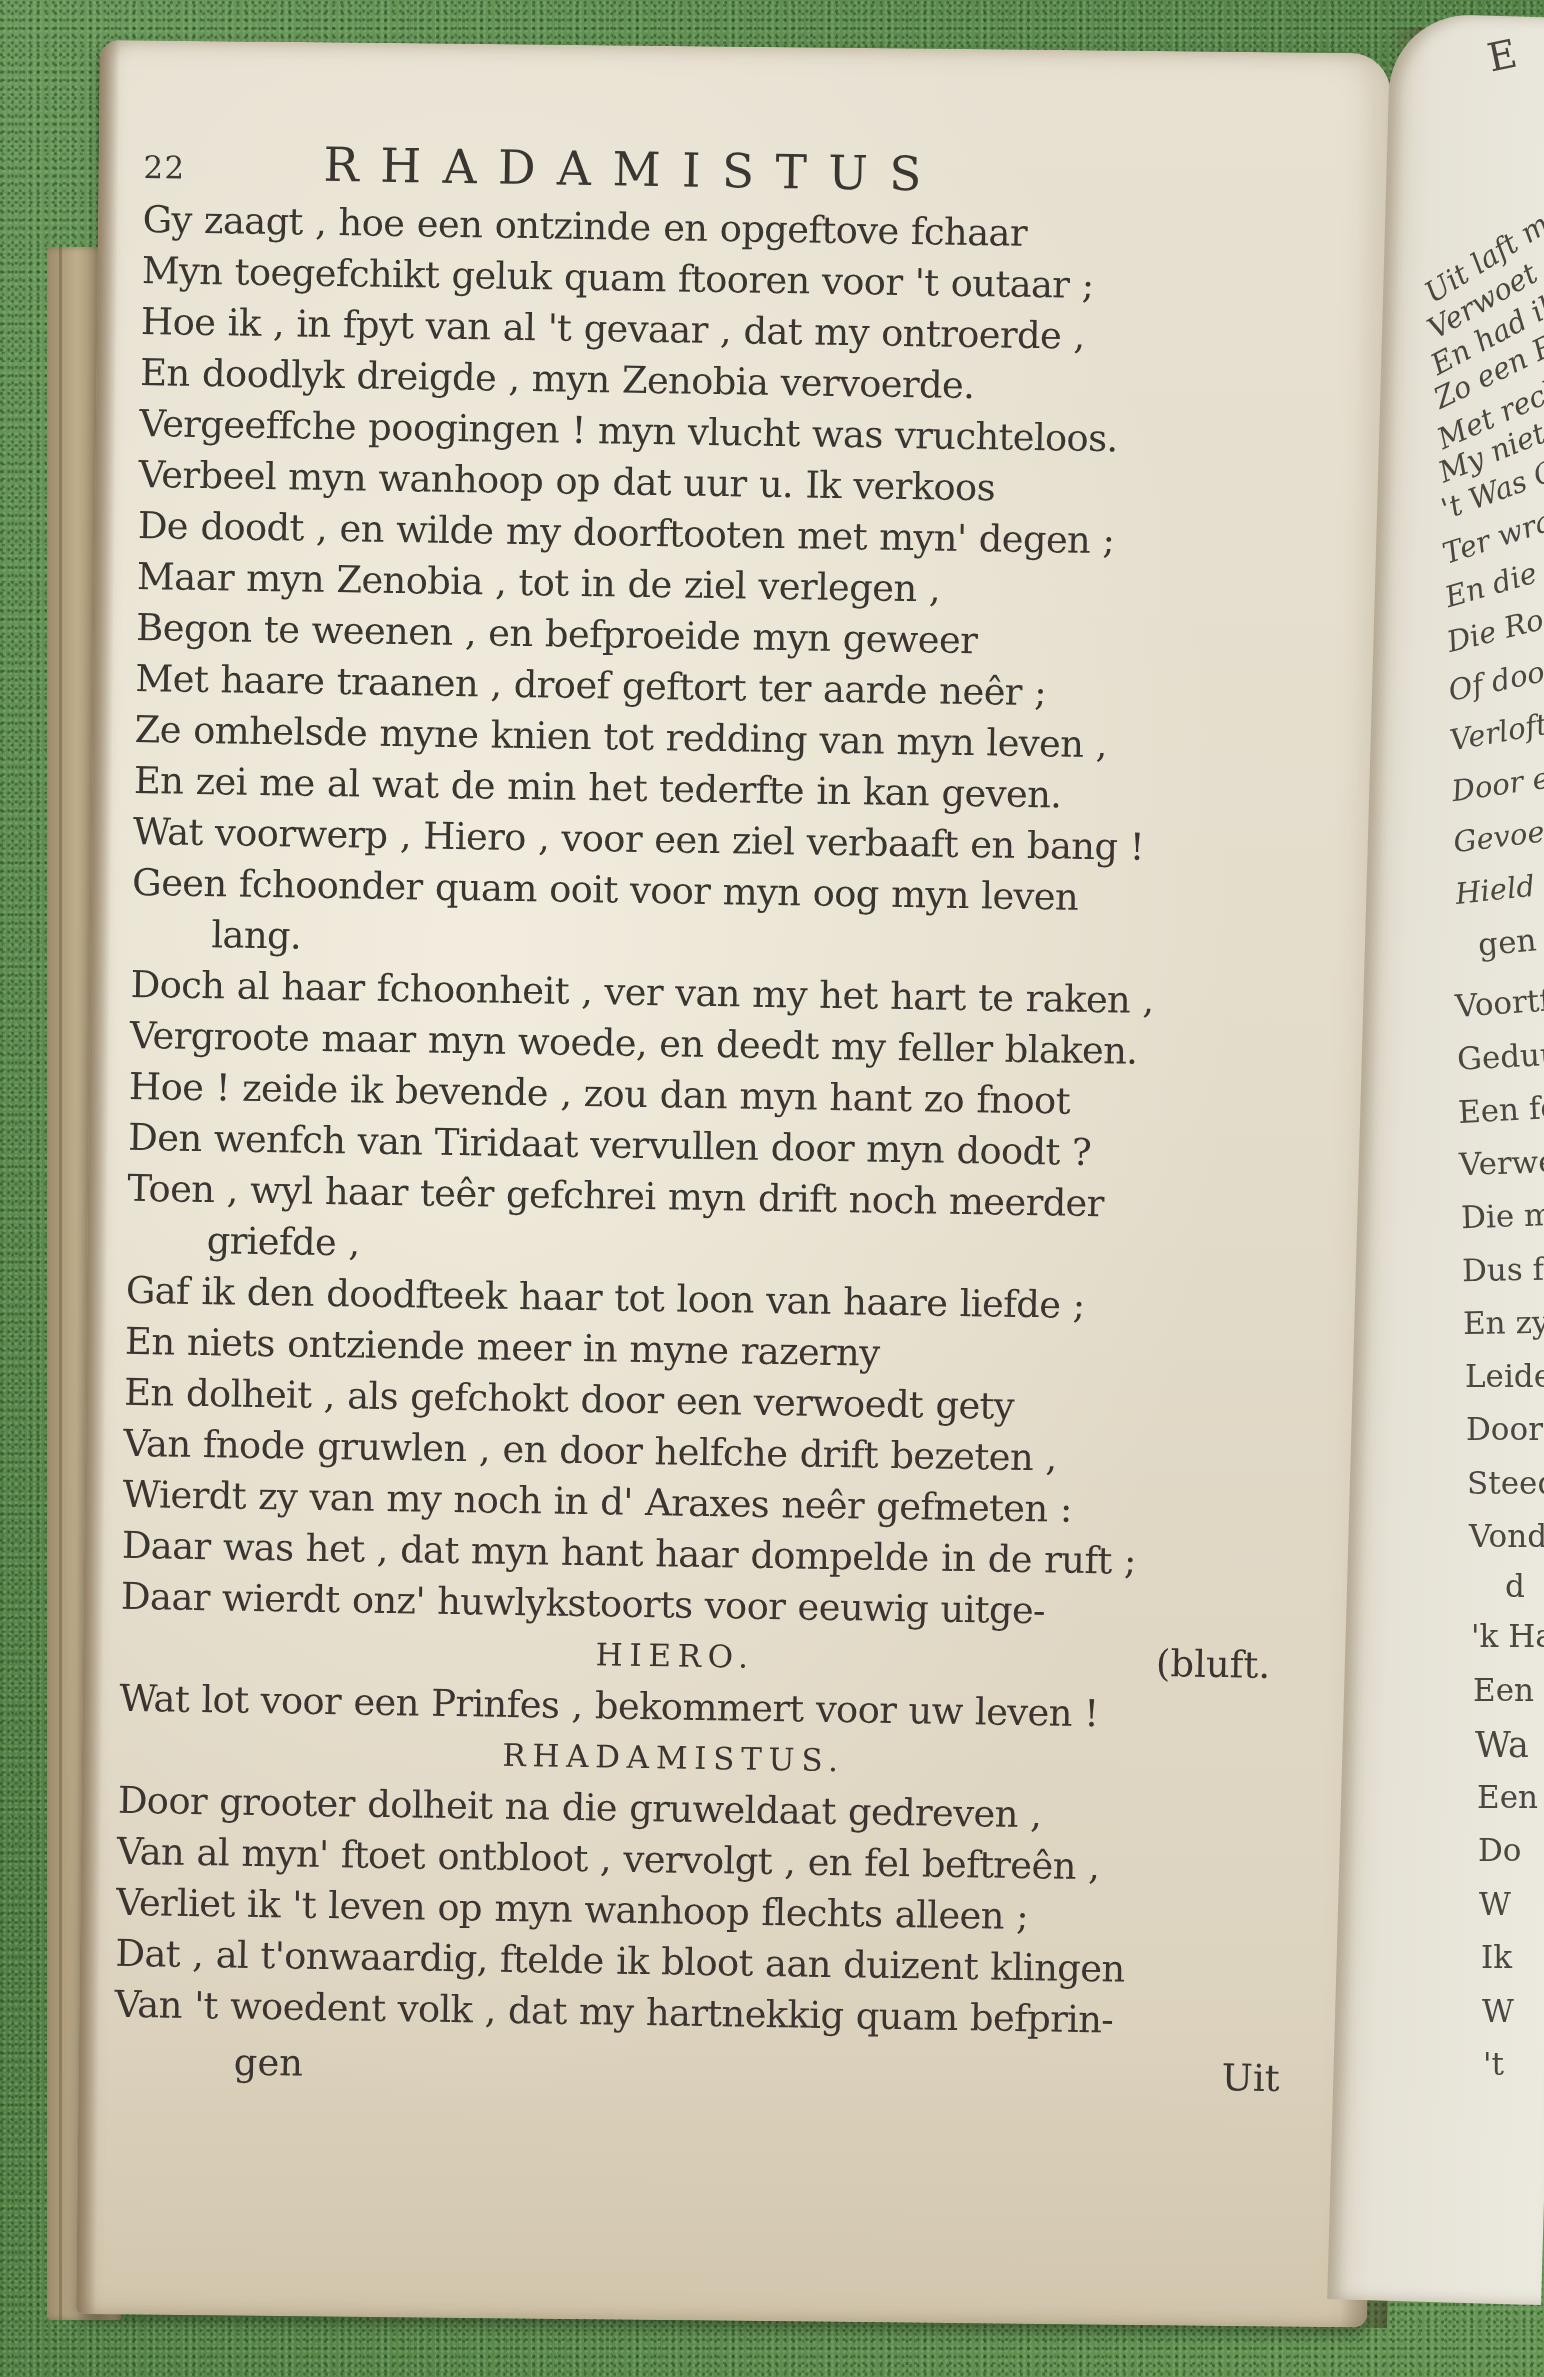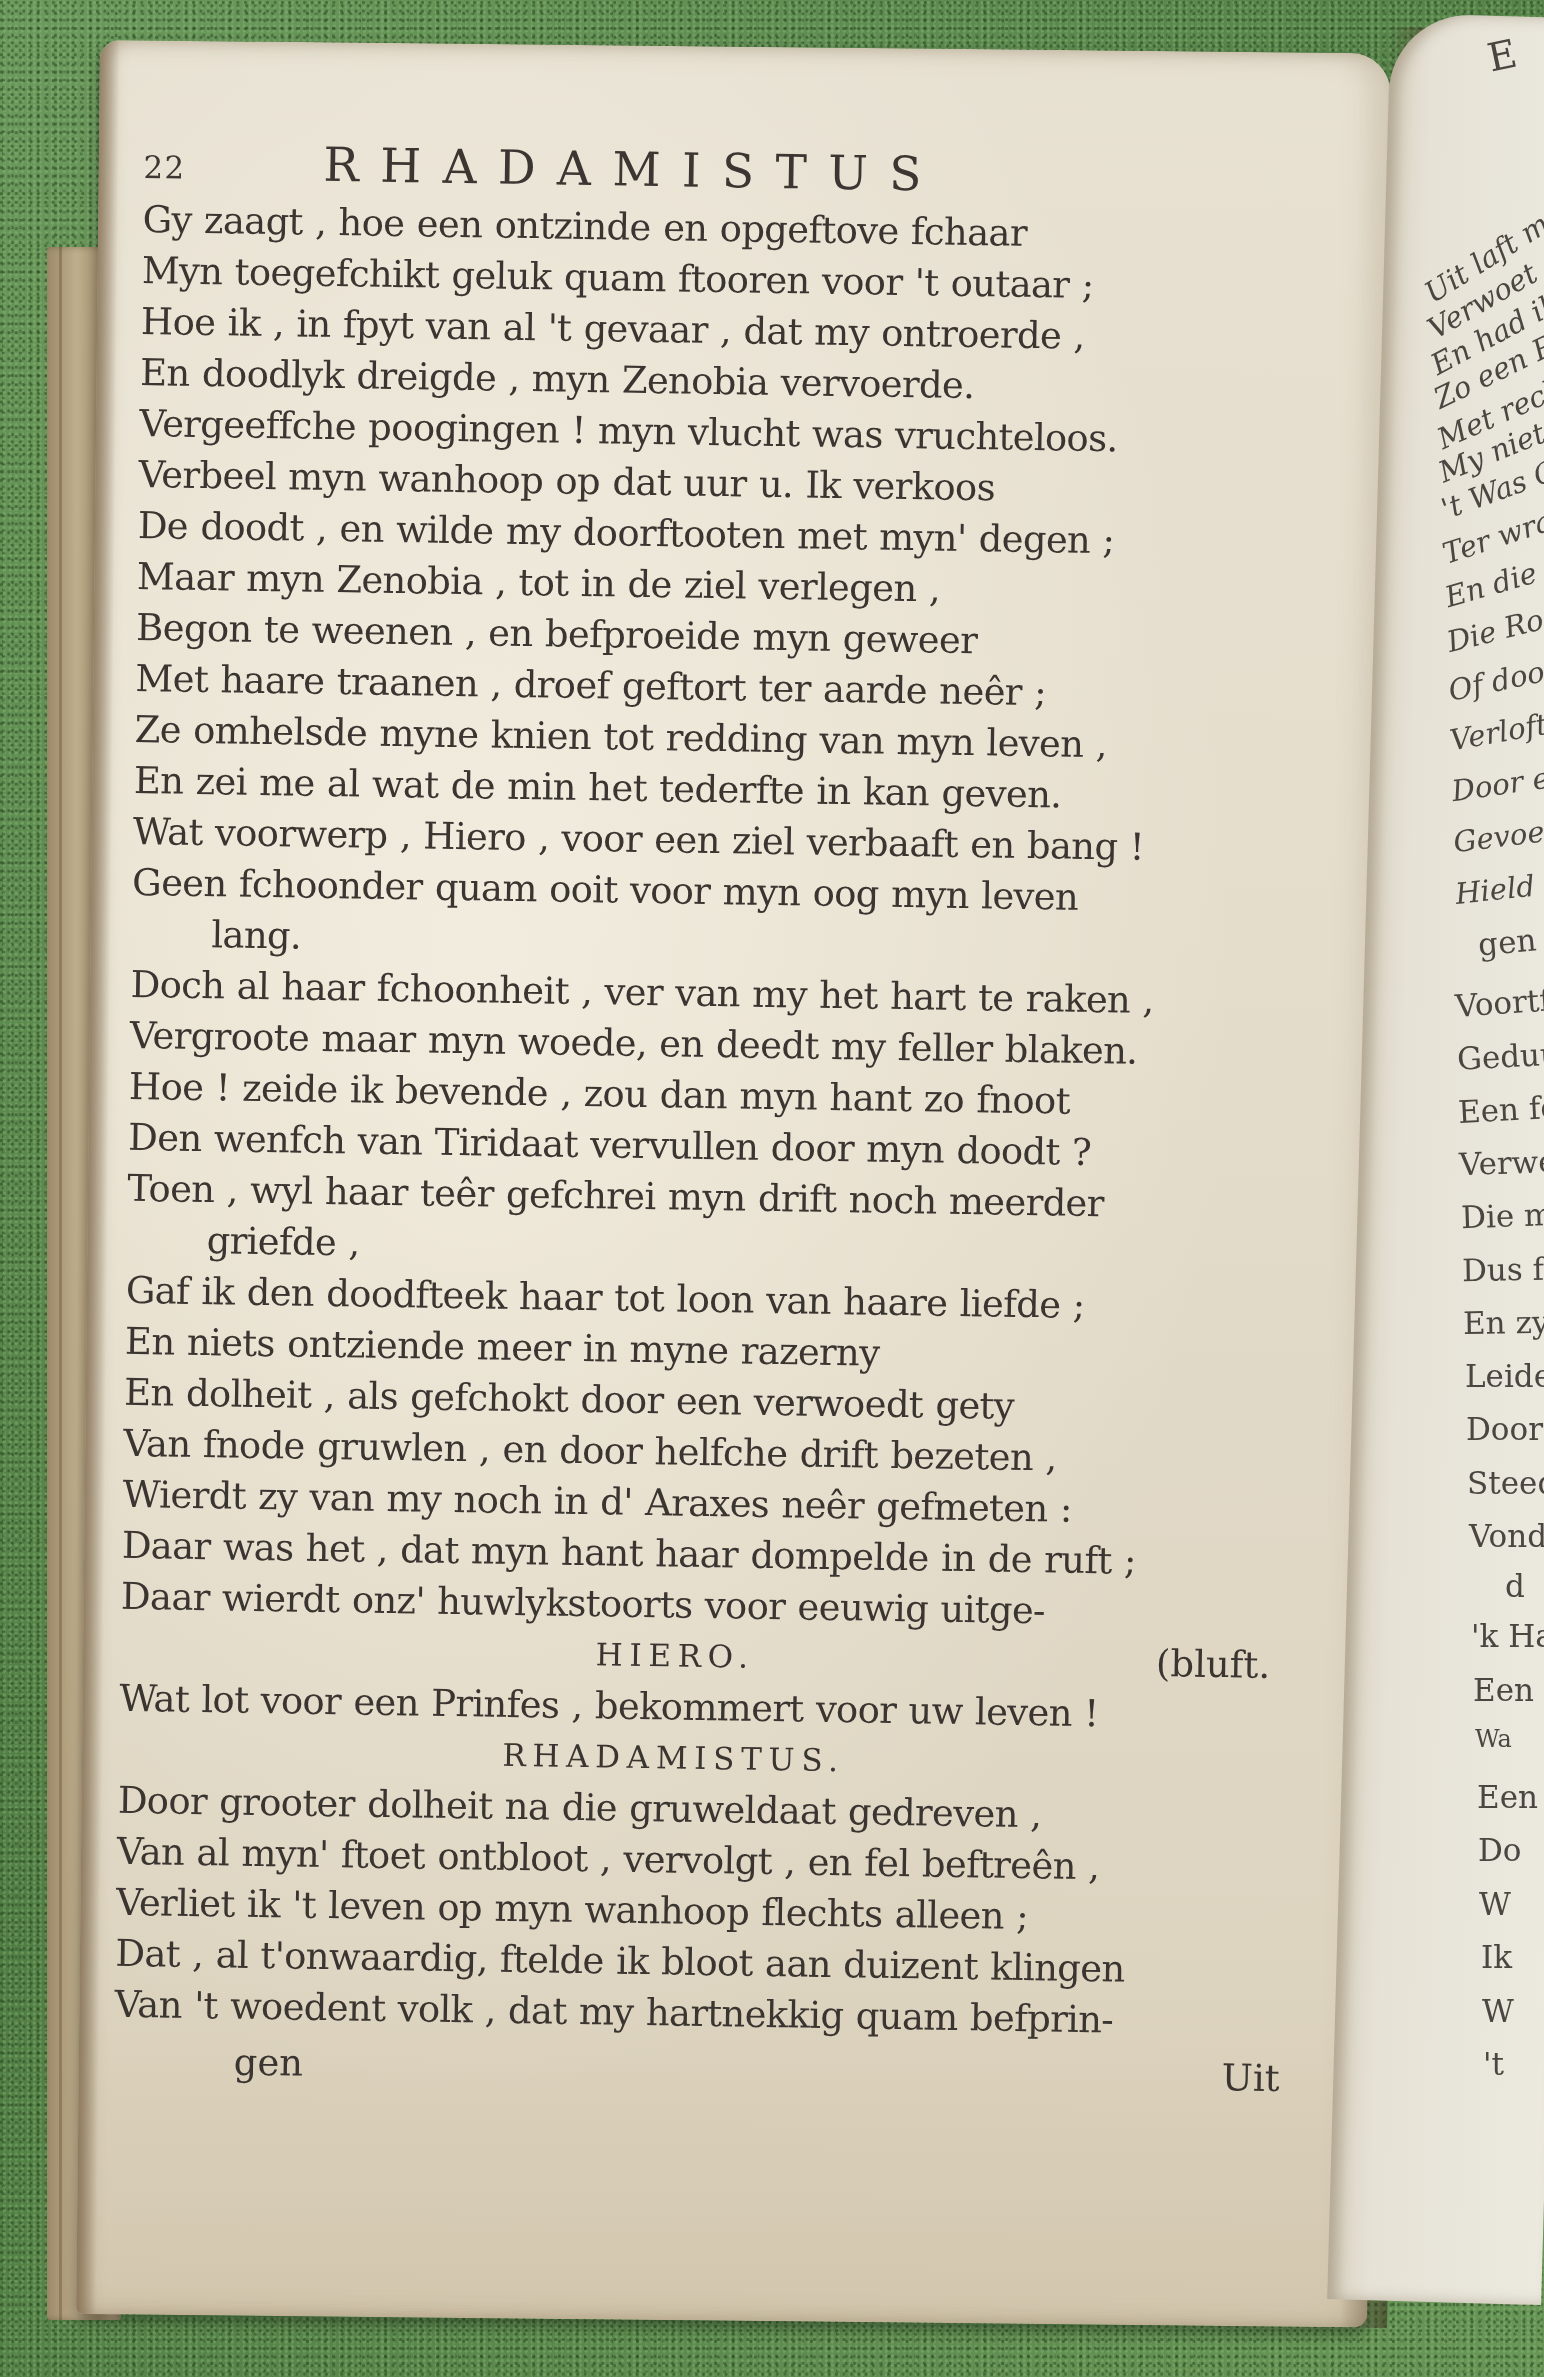--- a/index.html
+++ b/index.html
@@ -277,21 +277,21 @@
     <span class="rfrag upright" style="left: 1461px; top: 1197px; transform: rotate(-2deg); font-size: 31px;">Die my f</span>
     <span class="rfrag upright" style="left: 1462px; top: 1251px; transform: rotate(-1deg); font-size: 31px;">Dus ftee</span>
     <span class="rfrag upright" style="left: 1463px; top: 1304px; transform: rotate(-1deg); font-size: 31px;">En zynd</span>
     <span class="rfrag upright" style="left: 1465px; top: 1358px; transform: rotate(0deg); font-size: 31px;">Leide ik</span>
     <span class="rfrag upright" style="left: 1466px; top: 1411px; transform: rotate(0deg); font-size: 31px;">Door g</span>
     <span class="rfrag upright" style="left: 1467px; top: 1465px; transform: rotate(0deg); font-size: 31px;">Steeds</span>
     <span class="rfrag upright" style="left: 1469px; top: 1518px; transform: rotate(0deg); font-size: 31px;">Vond</span>
     <span class="rfrag upright" style="left: 1505px; top: 1568px; transform: rotate(0deg); font-size: 31px;">d</span>
     <span class="rfrag upright" style="left: 1471px; top: 1618px; transform: rotate(0deg); font-size: 31px;">'k Ha</span>
     <span class="rfrag upright" style="left: 1473px; top: 1672px; transform: rotate(0deg); font-size: 31px;">Een</span>
-    <span class="rfrag upright" style="left: 1475px; top: 1725px; transform: rotate(0deg); font-size: 24px;">Wa</span>
+    <span class="rfrag upright" style="left: 1475px; top: 1725px; transform: rotate(0deg); font-size: 35px;">Wa</span>
     <span class="rfrag upright" style="left: 1477px; top: 1779px; transform: rotate(0deg); font-size: 31px;">Een</span>
     <span class="rfrag upright" style="left: 1478px; top: 1832px; transform: rotate(0deg); font-size: 31px;">Do</span>
     <span class="rfrag upright" style="left: 1479px; top: 1886px; transform: rotate(0deg); font-size: 31px;">W</span>
     <span class="rfrag upright" style="left: 1481px; top: 1939px; transform: rotate(0deg); font-size: 31px; text-align: right;">Ik</span>
     <span class="rfrag upright" style="left: 1482px; top: 1993px; transform: rotate(0deg); font-size: 31px;">W</span>
     <span class="rfrag upright" style="left: 1483px; top: 2046px; transform: rotate(0deg); font-size: 31px;">'t</span>
   </div>
 
 
 </body></html>

